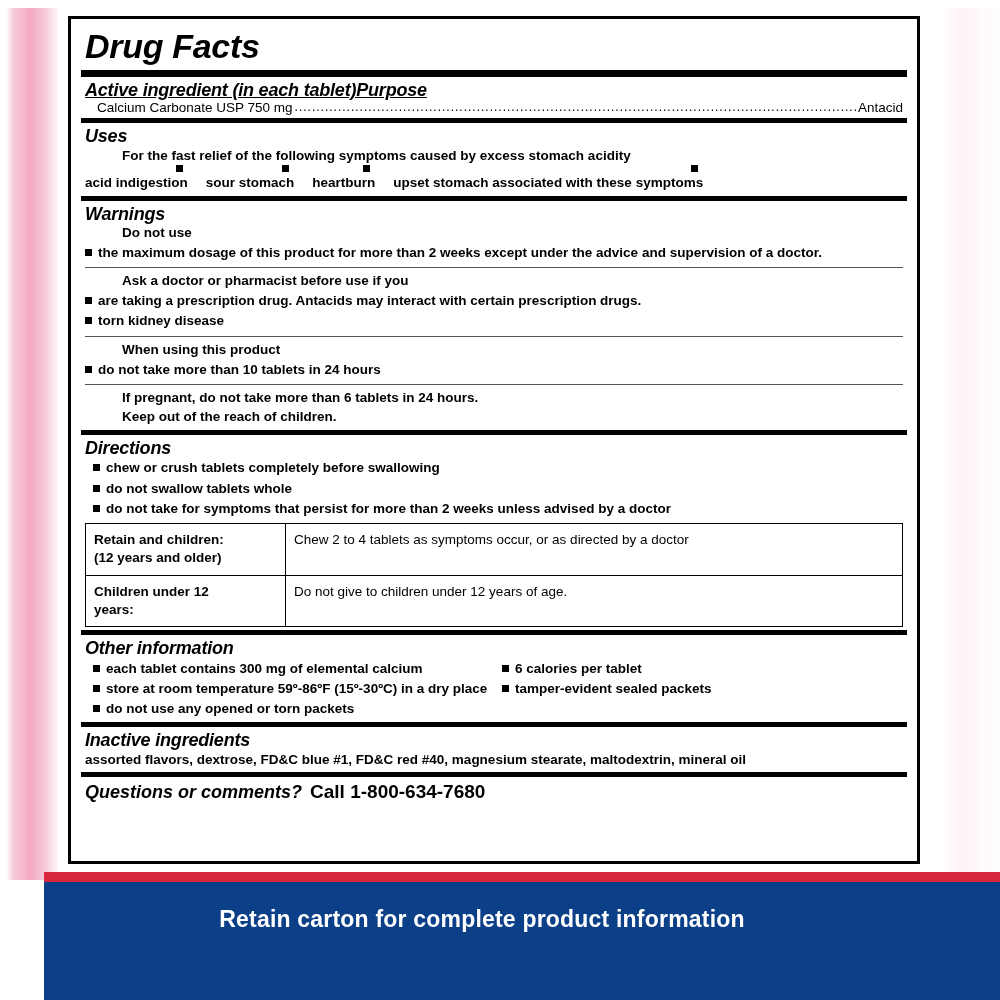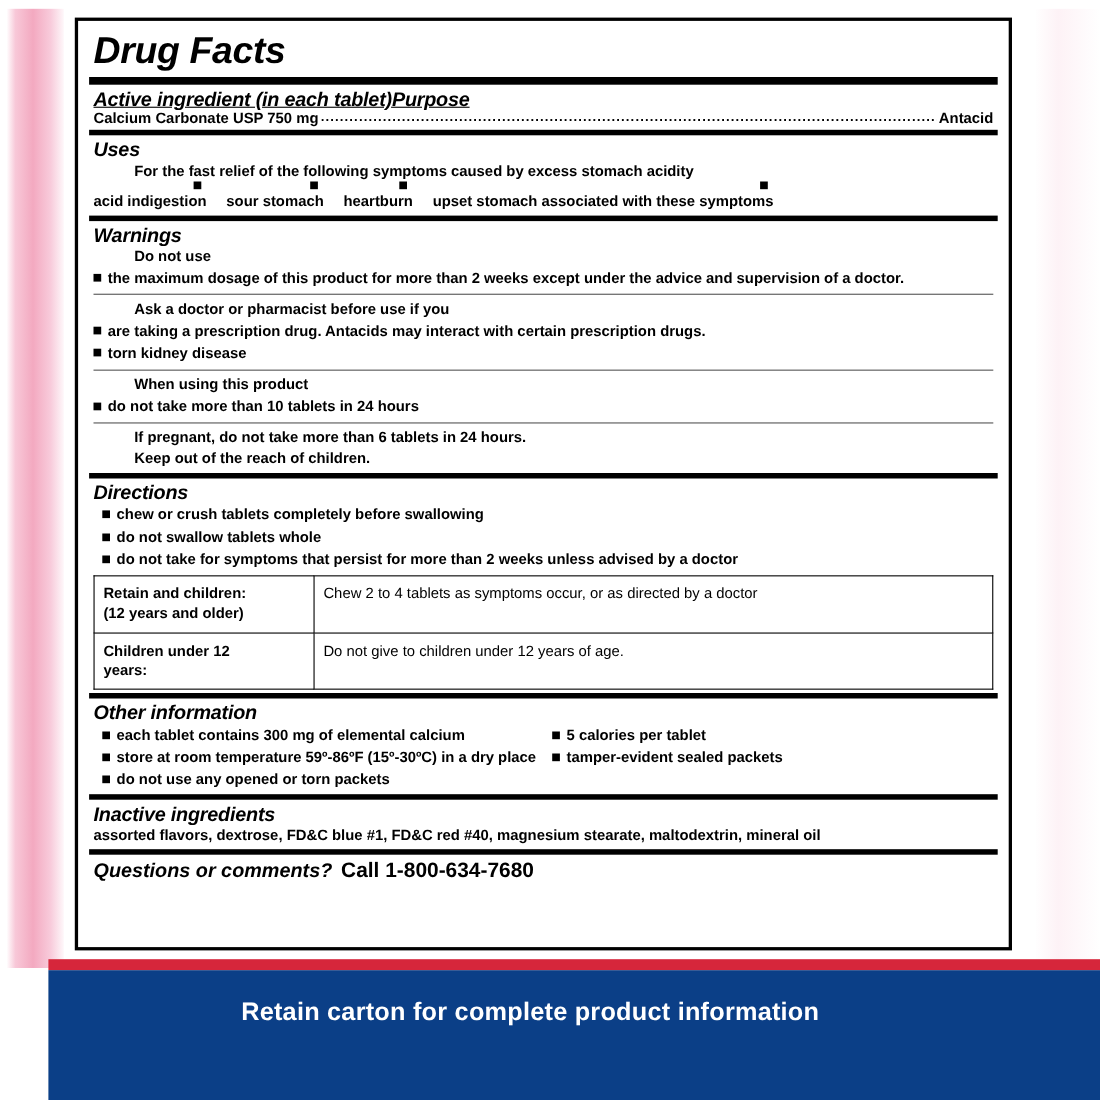--- a/index.html
+++ b/index.html
@@ -125,24 +125,25 @@
     align-items: baseline;
     text-decoration: underline;
   }
   .small {
     font-size: 13.5px;
     font-weight: bold;
     line-height: 1.35;
   }
   .dotline {
     display: flex;
-    align-items: flex-start;
-    font-size: 13.5px;
-    font-weight: bold;
+    align-items: flex-end;
+    font-size: 13.5px;
+    font-weight: normal;
     white-space: nowrap;
+    margin-left: 12px;
   }
   .dotline .dots {
     flex: 1 1 auto;
     overflow: hidden;
     margin: 0 2px;
     letter-spacing: 1px;
     font-size: 12px;
     color: #000;
     transform: translateY(-1px);
   }
@@ -328,21 +329,21 @@
 
     <div class="sec">
       <div class="sec-head">Other information</div>
       <div class="two-col">
         <div class="c">
           <div class="blk" style="padding-left:8px"><span class="sq"></span><span>each tablet contains 300 mg of elemental calcium</span></div>
           <div class="blk" style="padding-left:8px"><span class="sq"></span><span>store at room temperature 59º-86ºF (15º-30ºC) in a dry place</span></div>
           <div class="blk" style="padding-left:8px"><span class="sq"></span><span>do not use any opened or torn packets</span></div>
         </div>
         <div class="c">
-          <div class="blk" style="padding-left:8px"><span class="sq"></span><span>5 calories per tablet</span></div>
+          <div class="blk" style="padding-left:8px"><span class="sq"></span><span>6 calories per tablet</span></div>
           <div class="blk" style="padding-left:8px"><span class="sq"></span><span>tamper-evident sealed packets</span></div>
         </div>
       </div>
     </div>
     <div class="rule-med"></div>
 
     <div class="sec">
       <div class="sec-head">Inactive ingredients</div>
       <div class="small">assorted flavors, dextrose, FD&amp;C blue #1, FD&amp;C red #40, magnesium stearate, maltodextrin, mineral oil</div>
     </div>

